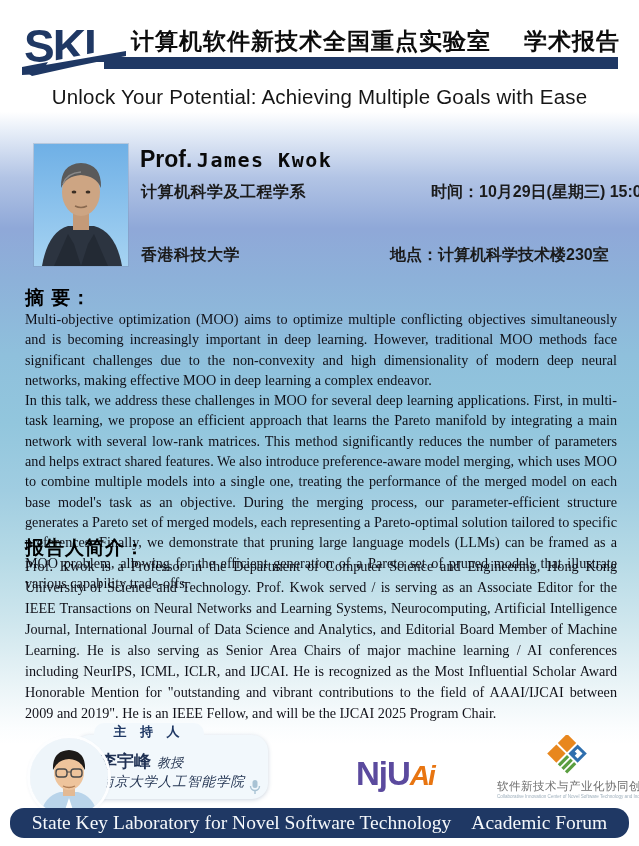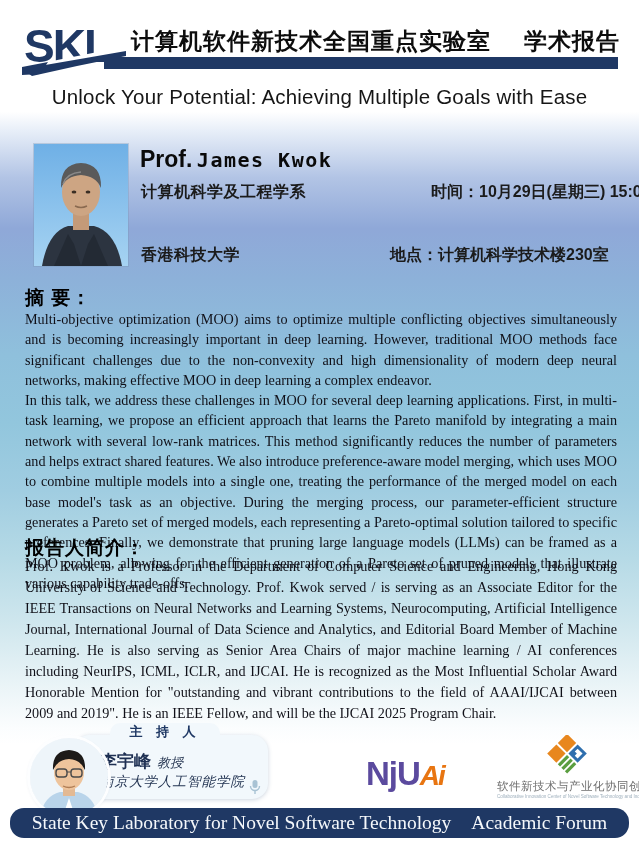--- a/index.html
+++ b/index.html
@@ -31,31 +31,31 @@
   .speaker-univ { position:absolute; left:141px; top:245px; font-size:16px; font-weight:700; color:#1b1b1b; letter-spacing:0.5px; }
   .talk-time { position:absolute; left:390px; top:182px; font-size:16px; font-weight:700; color:#1b1b1b; white-space:nowrap;margin-left:41px; }
   .talk-location { position:absolute; left:390px; top:245px; font-size:16px; font-weight:700; color:#1b1b1b; white-space:nowrap; }
   
   .abstract-heading { position:absolute; left:25px; top:285px; font-size:19px; font-weight:700; color:#000; letter-spacing:1px; }
   .abstract-body { position:absolute; left:25px; top:309px; width:592px; font-family:"Liberation Serif", serif; font-size:14.2px; line-height:20.3px; color:#101018; text-align:justify; }
   .bio-heading { position:absolute; left:25px; top:535px; font-size:19px; font-weight:700; color:#000; letter-spacing:1px; }
   .bio-body { position:absolute; left:25px; top:556px; width:592px; font-family:"Liberation Serif", serif; font-size:14.2px; line-height:21px; color:#101018; text-align:justify; }
   
   .host-bubble { position:absolute; left:78px; top:735px; width:190px; height:64px; background:#f2f8fc; border-radius:10px 16px 16px 10px; box-shadow:0 1px 4px rgba(60,90,130,.25); }
-  .host-tab { position:absolute; left:32px; top:-12px; width:110px; height:24px; background:#f2f8fc; border-radius:10px 10px 0 0; text-align:center; }
+  .host-tab { position:absolute; left:16px; top:-12px; width:110px; height:24px; background:#f2f8fc; border-radius:10px 10px 0 0; text-align:center; }
   .host-label { font-size:13px; font-weight:700; color:#1f3864; letter-spacing:5px; line-height:18px; }
   .host-name-row { position:absolute; left:22px; top:15px; white-space:nowrap; }
   .host-name { font-size:17px; font-weight:700; color:#1d2f52; }
   .host-title { font-family:"Liberation Serif", serif; font-style:italic; font-size:13px; color:#2a3a55; margin-left:6px; }
   .host-affiliation { position:absolute; left:22px; top:38px; font-family:"Liberation Serif", serif; font-style:italic; font-size:13.5px; color:#223351; letter-spacing:1px; white-space:nowrap; }
   .mic-icon { position:absolute; right:6px; bottom:4px; width:14px; height:16px; }
   .host-avatar { position:absolute; left:30px; top:738px; width:78px; height:78px; border-radius:50%; overflow:hidden; box-shadow:0 0 0 3px #fdfeff, 0 1px 4px rgba(60,90,130,.3); }
   
   .nju-ai-logo { position:absolute; left:356px; top:755px; white-space:nowrap; }
-  .nju-part { font-size:33px; font-weight:700; color:#5b4a9e; letter-spacing:-1px;margin-left:10px; }
+  .nju-part { font-size:33px; font-weight:700; color:#5b4a9e; letter-spacing:-1px; }
   .ai-part { font-size:28px; font-weight:700; color:#e87511; font-style:italic; letter-spacing:-2px; }
   .cic-logo { position:absolute; left:497px; top:735px; width:140px; text-align:center; }
   .cic-mark { display:block; margin:0 auto 2px auto; }
   .cic-cn { font-size:11.5px; color:#6f6f6f; letter-spacing:0.5px; white-space:nowrap; }
   .cic-en { font-size:4.6px; color:#9fb0bd; white-space:nowrap; }
   
   .footer-bar { position:absolute; left:10px; top:808px; width:619px; height:30px; background:#1f3864; color:#f5f8fb; font-family:"Liberation Serif", serif; font-size:19.5px; display:flex; align-items:center; justify-content:center; gap:20px; white-space:nowrap;border-radius:14px; }
 </style>
 </head>
 <body>

